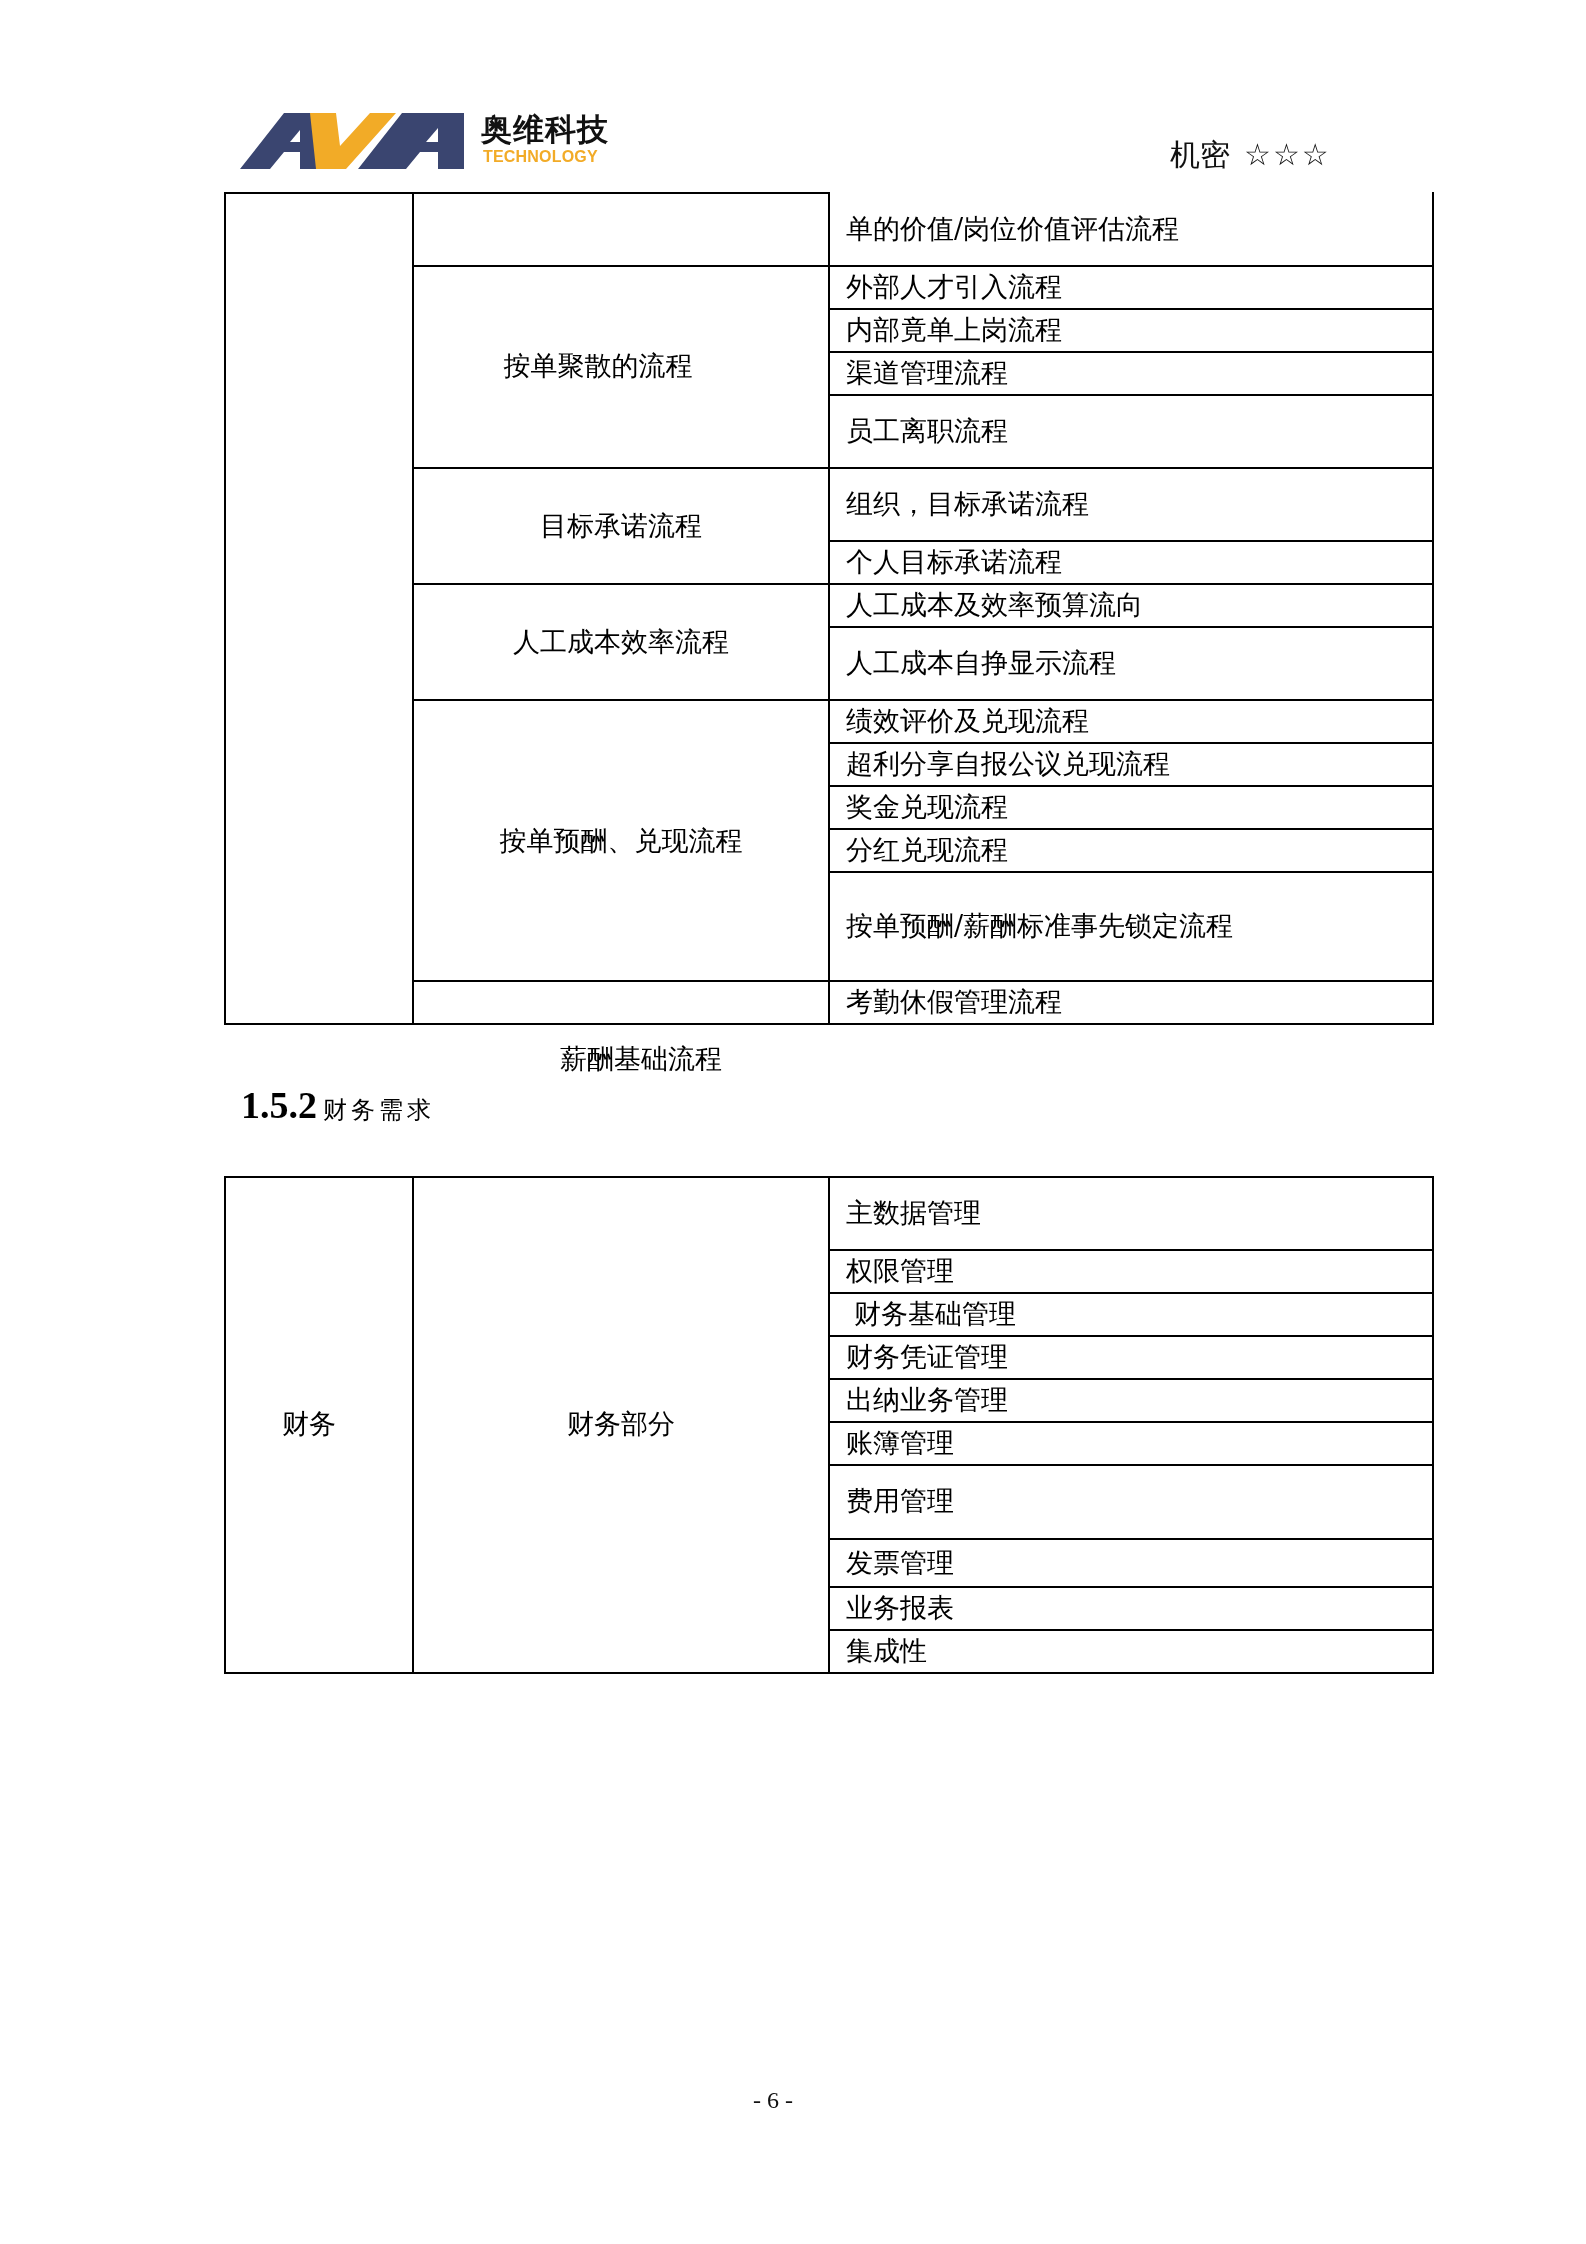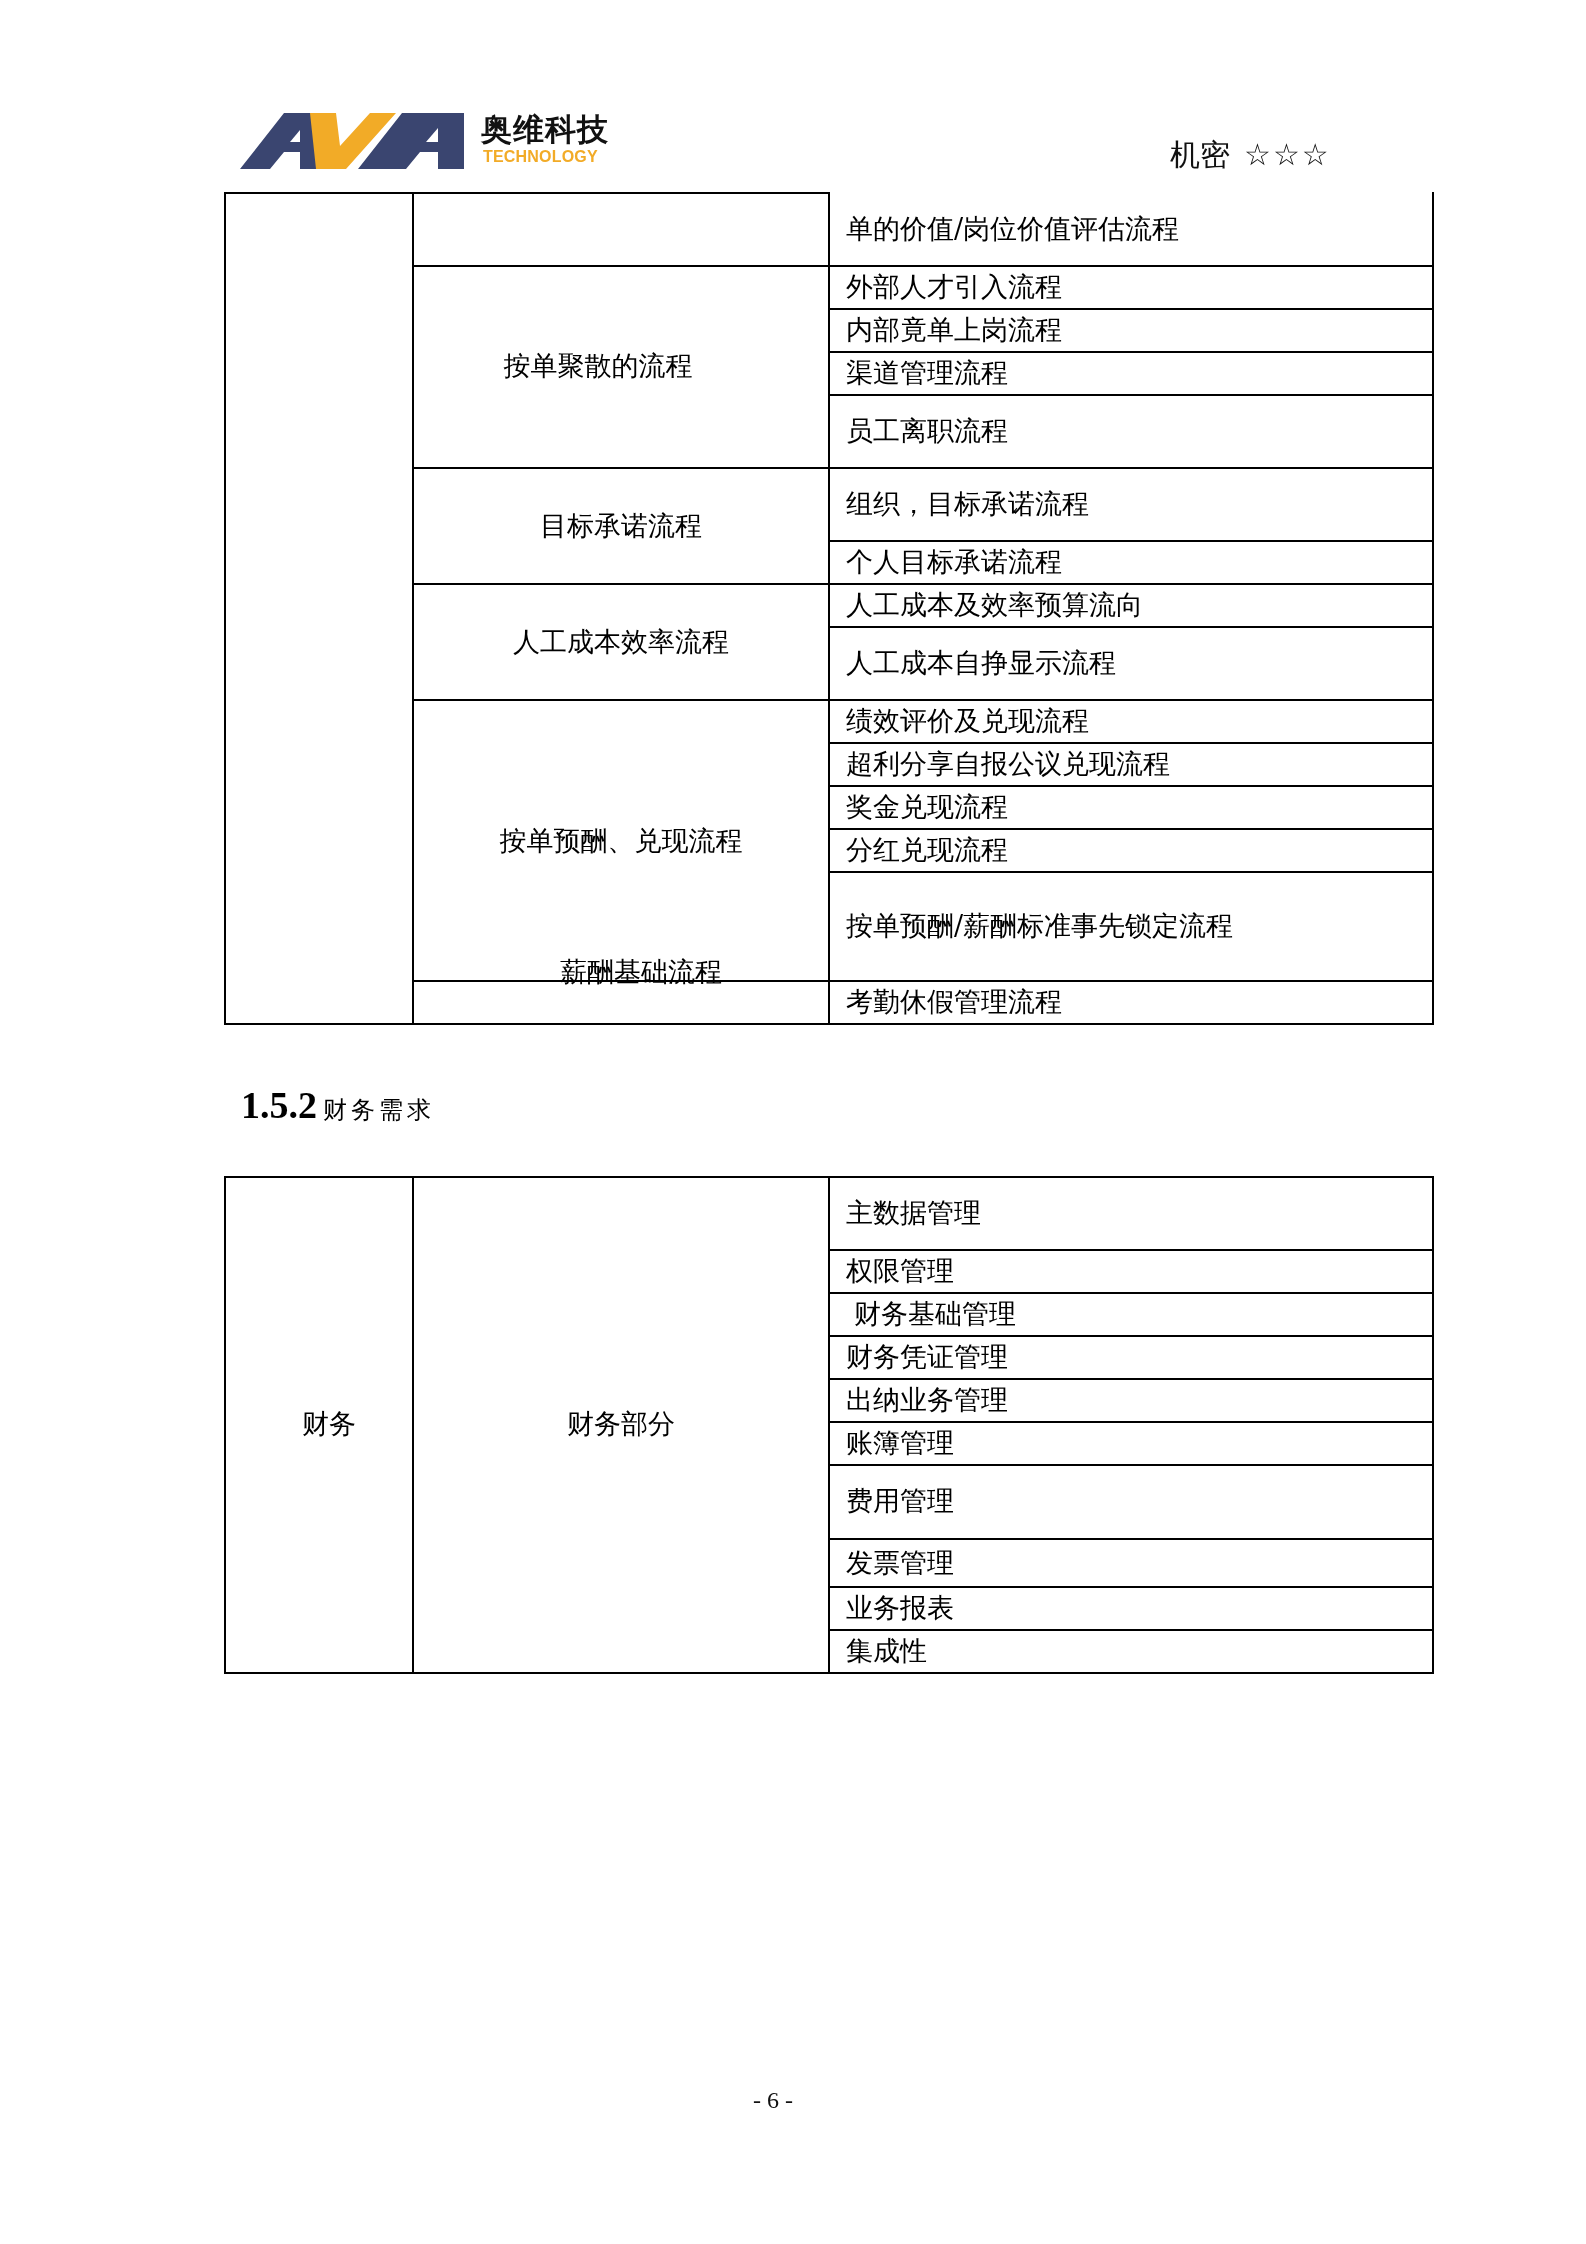--- a/index.html
+++ b/index.html
@@ -70,21 +70,21 @@
   <div class="hline" style="left:828px; top:785px; width:606px;"></div>
   <div class="hline" style="left:828px; top:828px; width:606px;"></div>
   <div class="hline" style="left:828px; top:871px; width:606px;"></div>
 
   <div class="hline" style="left:224px; top:1023px; width:1210px;"></div>
 
   <div class="cell-text center" style="left:414px; width:368px; top:350px;">按单聚散的流程</div>
   <div class="cell-text center" style="left:414px; width:414px; top:510px;">目标承诺流程</div>
   <div class="cell-text center" style="left:414px; width:414px; top:626px;">人工成本效率流程</div>
   <div class="cell-text center" style="left:414px; width:414px; top:825px;">按单预酬、兑现流程</div>
-  <div class="cell-text center" style="left:414px; width:454px; top:956px;">薪酬基础流程</div>
+  <div class="cell-text center" style="left:414px; width:454px; top:1043px;">薪酬基础流程</div>
 
   <div class="cell-text c3" style="top:213px;">单的价值/岗位价值评估流程</div>
   <div class="cell-text c3" style="top:271px;">外部人才引入流程</div>
   <div class="cell-text c3" style="top:314px;">内部竟单上岗流程</div>
   <div class="cell-text c3" style="top:357px;">渠道管理流程</div>
   <div class="cell-text c3" style="top:415px;">员工离职流程</div>
   <div class="cell-text c3" style="top:488px;">组织，目标承诺流程</div>
   <div class="cell-text c3" style="top:546px;">个人目标承诺流程</div>
   <div class="cell-text c3" style="top:589px;">人工成本及效率预算流向</div>
   <div class="cell-text c3" style="top:647px;">人工成本自挣显示流程</div>
@@ -110,21 +110,21 @@
   <div class="hline" style="left:828px; top:1292px; width:606px;"></div>
   <div class="hline" style="left:828px; top:1335px; width:606px;"></div>
   <div class="hline" style="left:828px; top:1378px; width:606px;"></div>
   <div class="hline" style="left:828px; top:1421px; width:606px;"></div>
   <div class="hline" style="left:828px; top:1464px; width:606px;"></div>
   <div class="hline" style="left:828px; top:1538px; width:606px;"></div>
   <div class="hline" style="left:828px; top:1586px; width:606px;"></div>
   <div class="hline" style="left:828px; top:1629px; width:606px;"></div>
   <div class="hline" style="left:224px; top:1672px; width:1210px;"></div>
 
-  <div class="cell-text center" style="left:236px; width:186px; top:1408px;">财务</div>
+  <div class="cell-text center" style="left:216px; width:186px; top:1408px;">财务</div>
   <div class="cell-text center" style="left:414px; width:414px; top:1408px;">财务部分</div>
 
   <div class="cell-text c3" style="top:1197px;">主数据管理</div>
   <div class="cell-text c3" style="top:1255px;">权限管理</div>
   <div class="cell-text c3" style="top:1298px;margin-left:8px;">财务基础管理</div>
   <div class="cell-text c3" style="top:1341px;">财务凭证管理</div>
   <div class="cell-text c3" style="top:1384px;">出纳业务管理</div>
   <div class="cell-text c3" style="top:1427px;">账簿管理</div>
   <div class="cell-text c3" style="top:1485px;">费用管理</div>
   <div class="cell-text c3" style="top:1547px;">发票管理</div>

